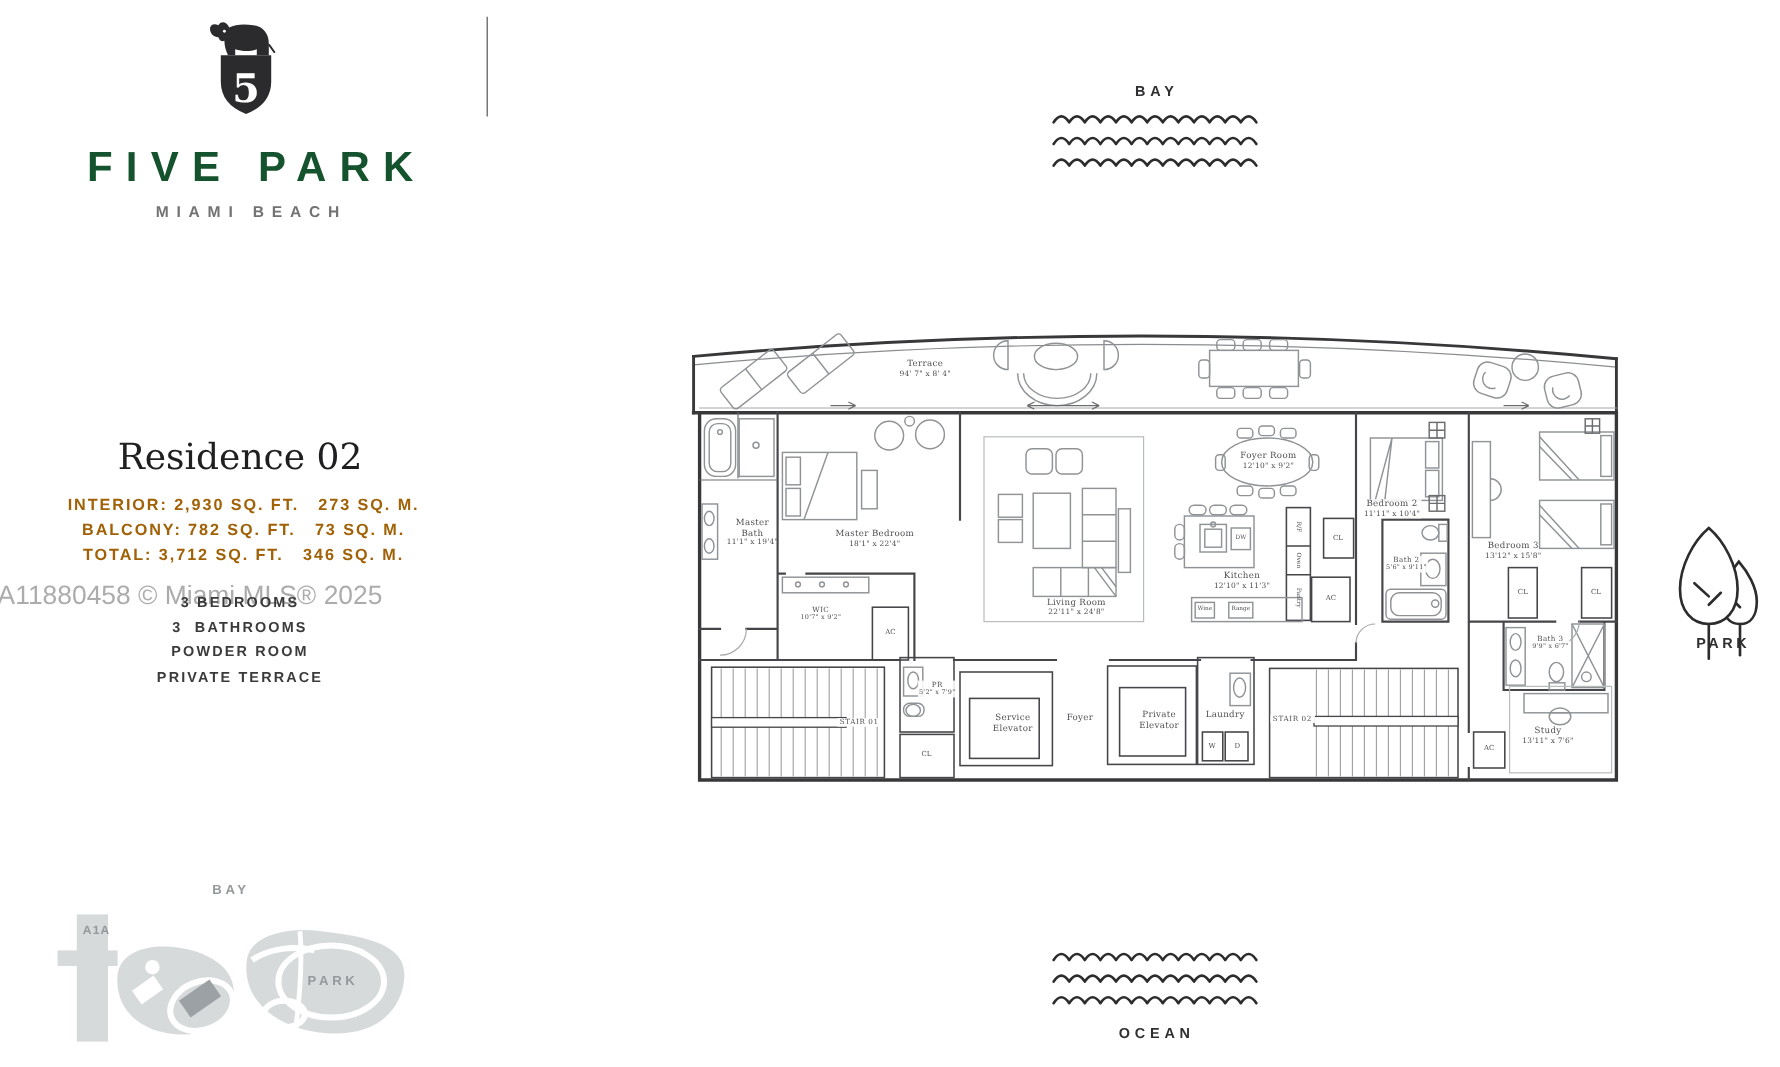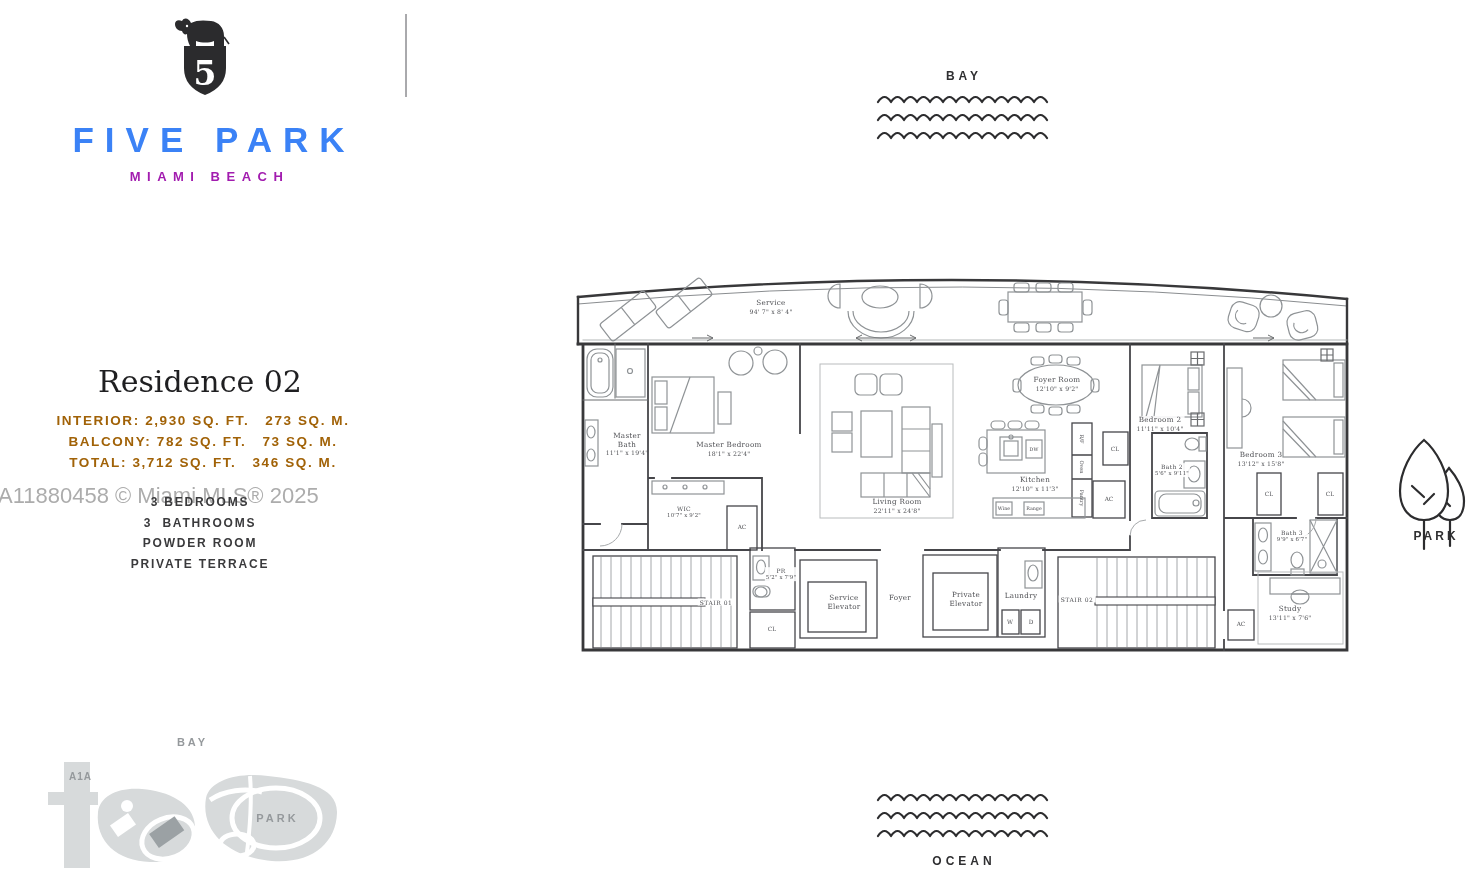--- a/index.html
+++ b/index.html
@@ -3,23 +3,23 @@
 <meta charset="utf-8">
 <style>
   html,body{margin:0;padding:0;}
   body{width:1483px;height:889px;background:#ffffff;position:relative;overflow:hidden;
        font-family:"Liberation Sans",sans-serif;color:#2e2e30;}
   .abs{position:absolute;}
   svg{display:block;}
 
   
   .brand-name{position:absolute;left:0;top:120px;width:406px;text-align:center;
-    font-size:35px;font-weight:700;letter-spacing:11px;padding-left:11px;color:#3b82f6;}
+    font-size:35px;font-weight:700;letter-spacing:11px;padding-left:11px;color:#14532d;}
   .brand-sub{position:absolute;left:0;top:169px;width:406px;text-align:center;
-    font-size:13px;font-weight:700;letter-spacing:6.5px;padding-left:6.5px;color:#a21caf;}
+    font-size:13px;font-weight:700;letter-spacing:6.5px;padding-left:6.5px;color:#737373;}
   .res-title{position:absolute;left:0;top:364px;width:400px;text-align:center;
     font-family:"DejaVu Serif",serif;font-size:30px;color:#1f1f21;z-index:2;}
   .stats{position:absolute;left:0;top:410px;width:406px;text-align:center;z-index:2;}
   .stats div{font-size:13.5px;letter-spacing:1.6px;line-height:21px;color:#a16207;font-weight:600;}
   .features{position:absolute;left:0;top:492px;width:400px;text-align:center;z-index:2;}
   .features div{font-size:12px;letter-spacing:1.8px;line-height:20.5px;color:#3a3a3c;font-weight:600;}
   .watermark{position:absolute;left:-2px;top:483px;font-size:22px;color:#9e9e9e;opacity:.85;
     white-space:nowrap;z-index:1;}
 
   
@@ -362,21 +362,21 @@
 
 <div class="compass" style="left:962px;top:76px">BAY</div>
 <div class="compass" style="left:962px;top:861px">OCEAN</div>
 <div class="compass" style="left:1434px;top:536px;letter-spacing:3px">PARK</div>
 
 <div class="maplbl" style="left:191px;top:742px">BAY</div>
 <div class="maplbl small" style="left:80px;top:776px">A1A</div>
 <div class="maplbl" style="left:276px;top:818px">PARK</div>
 
 <div class="lbl md" style="left:771px;top:307px">
-  <div class="nm">Service</div>
+  <div class="nm">Terrace</div>
   <div class="dm">94' 7" x 8' 4"</div>
 </div>
 <div class="lbl md wrap" style="left:621px;top:444px;width:46px">
   <div class="nm">Master Bath</div>
   <div class="dm" style="white-space:nowrap">11'1" x 19'4"</div>
 </div>
 <div class="lbl md" style="left:729px;top:449px">
   <div class="nm">Master Bedroom</div>
   <div class="dm">18'1" x 22'4"</div>
 </div>

